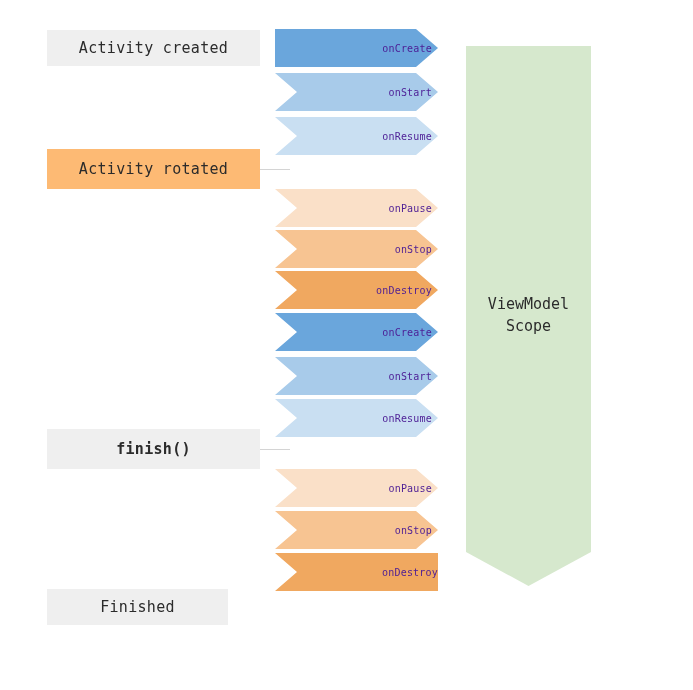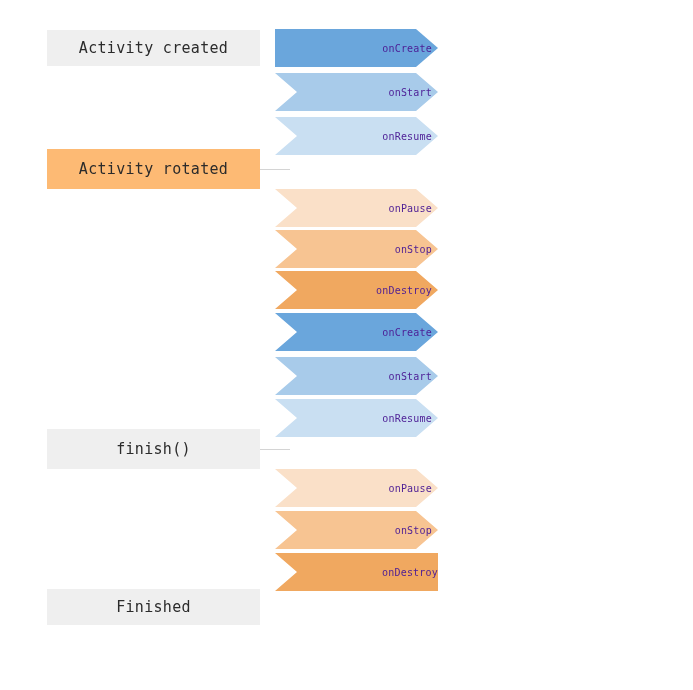--- a/index.html
+++ b/index.html
@@ -107,22 +107,22 @@
 <div id="diagram">
 
   <div id="connectors">
       <div class="connector" style="left: 260px; top: 169px; width: 30px; background: rgb(212, 212, 212);"></div>
       <div class="connector" style="left: 260px; top: 449px; width: 30px; background: rgb(212, 212, 212);"></div>
     </div>
 
   <div id="state-labels">
       <div class="state-label" style="left: 47px; top: 30px; width: 213px; height: 36px; background: rgb(239, 239, 239); color: rgb(43, 43, 43);">Activity created</div>
       <div class="state-label" style="left: 47px; top: 149px; width: 213px; height: 40px; background: #fdba74; color: rgb(43, 43, 43);">Activity rotated</div>
-      <div class="state-label" style="left: 47px; top: 429px; width: 213px; height: 40px; background: rgb(239, 239, 239); color: rgb(43, 43, 43);">finish()</div>
-      <div class="state-label" style="left: 47px; top: 589px; width: 213px; height: 36px; background: rgb(239, 239, 239); color: rgb(43, 43, 43);">Finished</div>
+      <div class="state-label" style="left: 47px; top: 429px; width: 213px; height: 40px; background: rgb(239, 239, 239); color: rgb(43, 43, 43); font-weight: bold;">finish()</div>
+      <div class="state-label" style="left: 47px; top: 589px; width: 181px; height: 36px; background: rgb(239, 239, 239); color: rgb(43, 43, 43);">Finished</div>
     </div>
 
   <div id="callbacks">
       <div class="cb shape-arrow" style="left: 275px; top: 29px; width: 163px; height: 38px; background: rgb(106, 166, 220);">
         <span class="cb-text">onCreate</span>
       </div>
       <div class="cb shape-chevron" style="left: 275px; top: 73px; width: 163px; height: 38px; background: rgb(168, 203, 234);">
         <span class="cb-text">onStart</span>
       </div>
       <div class="cb shape-chevron" style="left: 275px; top: 117px; width: 163px; height: 38px; background: rgb(201, 223, 242);">
@@ -150,15 +150,19 @@
         <span class="cb-text">onPause</span>
       </div>
       <div class="cb shape-chevron" style="left: 275px; top: 511px; width: 163px; height: 38px; background: rgb(247, 196, 146);">
         <span class="cb-text">onStop</span>
       </div>
       <div class="cb shape-chevron-flat" style="left: 275px; top: 553px; width: 163px; height: 38px; background: rgb(240, 168, 96);">
         <span class="cb-text" style="transform: translateX(0px);">onDestroy</span>
       </div>
     </div>
 
+  <div id="vm-scope" style="left: 466px; top: 46px; width: 125px; height: 540px; background: rgb(214, 232, 205);">
+    <div id="vm-scope-label">ViewModel
+Scope</div>
+  </div>
 
 
 </div>
 
 </body></html>

